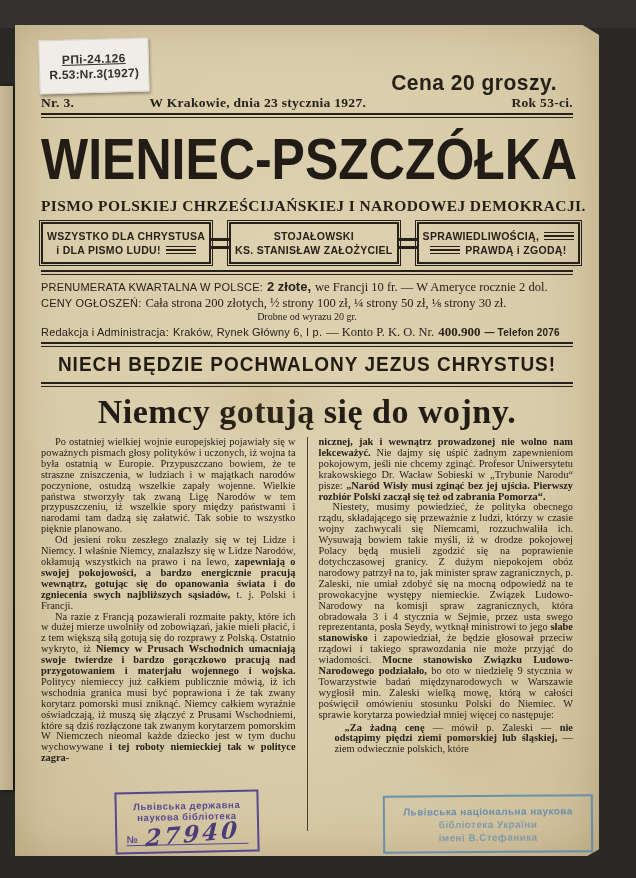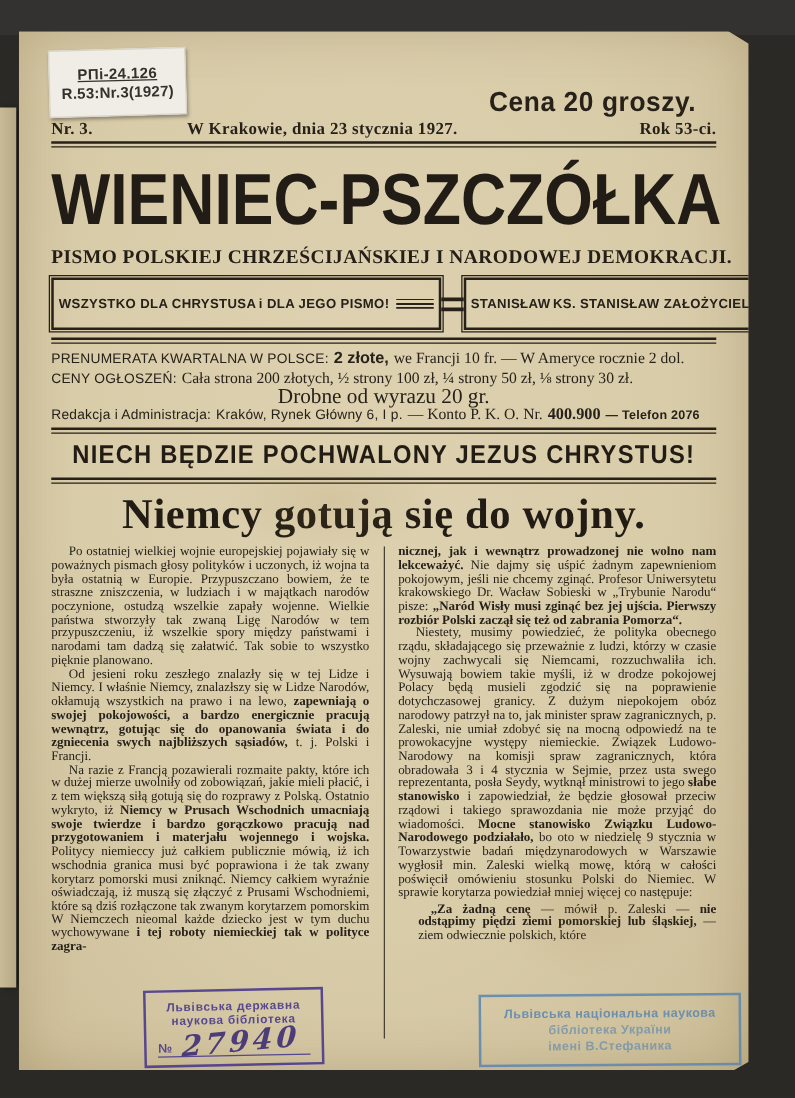--- a/index.html
+++ b/index.html
@@ -50,36 +50,36 @@
     transform:scaleY(1.16) scaleX(1.0);transform-origin:center top;margin-top:8px;
     color:#211c15;
   }
   .subtitle{
     text-align:left;font-weight:bold;font-size:15.5px;letter-spacing:.4px;margin-top:13px;
     white-space:nowrap;color:#241e16;
   }
   .boxes{display:flex;align-items:stretch;margin-top:7px;height:42px;}
   .motto-box{
     flex:1;border:2px solid var(--ink);outline:1px solid var(--ink);outline-offset:1px;
-    display:flex;flex-direction:row;justify-content:center;align-items:center;gap:2px;
+    display:flex;flex-direction:column;justify-content:center;align-items:center;gap:2px;
     font-family:"Liberation Sans",sans-serif;font-weight:bold;font-size:10.5px;letter-spacing:.3px;
     padding:2px 4px;background:rgba(255,255,255,.03);
   }
   .motto-row{display:flex;align-items:center;gap:5px;white-space:nowrap;}
   .deco-lines{display:inline-block;width:30px;height:8px;
     background:repeating-linear-gradient(180deg,var(--ink) 0 1.4px,transparent 1.4px 3.4px);}
   .motto-connector{width:18px;align-self:center;height:11px;flex:0 0 18px;
     border-top:3.5px solid var(--ink);border-bottom:3.5px solid var(--ink);}
   .rule2.r-boxes{margin-top:6px;}
 
   .subs{margin-top:4px;line-height:13.5px;}
   .subs .lbl{font-family:"Liberation Sans",sans-serif;font-weight:normal;font-size:11px;letter-spacing:.2px;}
   .subs .big{font-family:"Liberation Sans",sans-serif;font-weight:bold;font-size:13px;}
   .subs .ser{font-size:12.5px;}
-  .subs .ctr{text-align:center;font-size:17px;}
+  .subs .ctr{text-align:center;font-size:10px;}
   .subs .acct{font-weight:bold;font-size:13px;}
   .subs .tel{font-family:"Liberation Sans",sans-serif;font-weight:bold;font-size:10px;letter-spacing:.2px;}
   .rule2.r-subs{margin-top:3px;}
 
   .banner{
     text-align:center;font-family:"Liberation Sans",sans-serif;font-weight:bold;font-size:19px;
     letter-spacing:1px;margin:7px 0 6px;transform:scaleY(1.08);transform-origin:center;
     color:#221c14;white-space:nowrap;
   }
   .article-title{
@@ -141,28 +141,28 @@
 
     <h1 class="masthead">WIENIEC-PSZCZÓŁKA</h1>
     <div class="subtitle">PISMO POLSKIEJ CHRZEŚCIJAŃSKIEJ I NARODOWEJ DEMOKRACJI.</div>
 
     <div class="boxes">
       <div class="motto-box">
         <div class="motto-row">
           <span>WSZYSTKO DLA CHRYSTUSA</span>
         </div>
         <div class="motto-row">
-          <span>i DLA JEGO PISMO!</span>
+          <span>i DLA PISMO LUDU!</span>
           <span class="deco-lines"></span>
         </div>
       </div>
       <div class="motto-connector"></div>
       <div class="motto-box">
         <div class="motto-row">
-          <span>STANISŁAW</span>
+          <span>STOJAŁOWSKI</span>
         </div>
         <div class="motto-row">
           <span>KS. STANISŁAW ZAŁOŻYCIEL</span>
         </div>
       </div>
       <div class="motto-connector"></div>
       <div class="motto-box">
         <div class="motto-row">
           <span>SPRAWIEDLIWOŚCIĄ,</span>
           <span class="deco-lines"></span>

